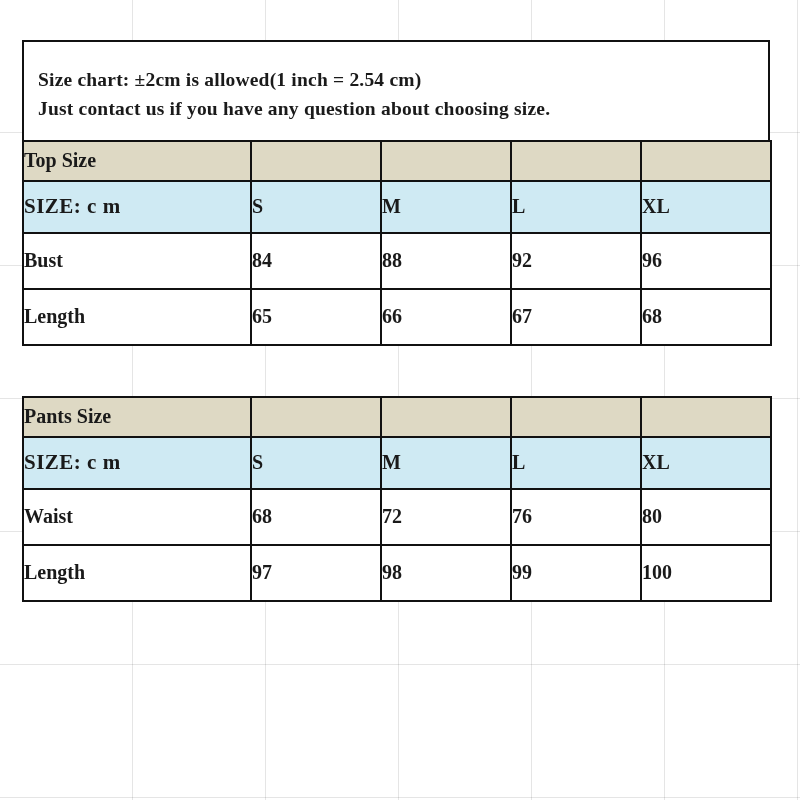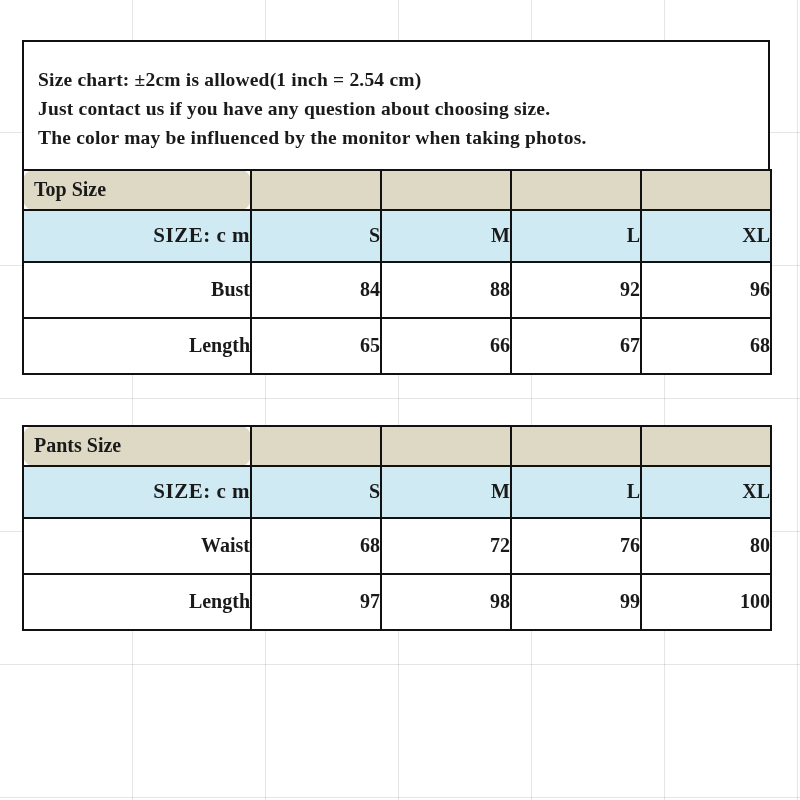--- a/index.html
+++ b/index.html
@@ -55,41 +55,40 @@
   
   table.size-table {
     border-collapse: collapse;
     width: 748px;
     table-layout: fixed;
     background: #fff;
   }
   table.size-table td {
     border: 2px solid #111;
     height: 54px;
-    text-align: right;
+    text-align: left;
     font-size: 20px;
     font-weight: bold;
     padding: 0;
   }
   
   col.c0 { width: 228px; }
   col.c1 { width: 130px; }
   col.c2 { width: 130px; }
   col.c3 { width: 130px; }
   col.c4 { width: 130px; }
 
   tr.title-row td {
     background: #ded9c4;
     height: 38px;
     font-size: 20px;
   }
   tr.title-row td.title-cell {
     text-align: left;
-    padding-left: 10px;
-    border-radius: 11px;
+    padding-left: 0;
   }
   tr.head-row td {
     background: #cfeaf3;
     height: 50px;
   }
   tr.head-row td.label-cell {
     font-size: 21px;
     letter-spacing: 0.5px;
   }
   tr.data-row td {
@@ -103,21 +102,20 @@
 </head>
 <body>
 
 <div class="bg-grid"></div>
 
 <div class="page">
 
   <div class="notes">
     <div class="line">Size chart: ±2cm is allowed(1 inch = 2.54 cm)</div>
     <div class="line">Just contact us if you have any question about choosing size.</div>
-    <div class="line">The color may be influenced by the monitor when taking photos.</div>
   </div>
 
   <table class="size-table">
     <colgroup>
       <col class="c0">
         <col class="c1">
         <col class="c2">
         <col class="c3">
         <col class="c4">
     </colgroup>

